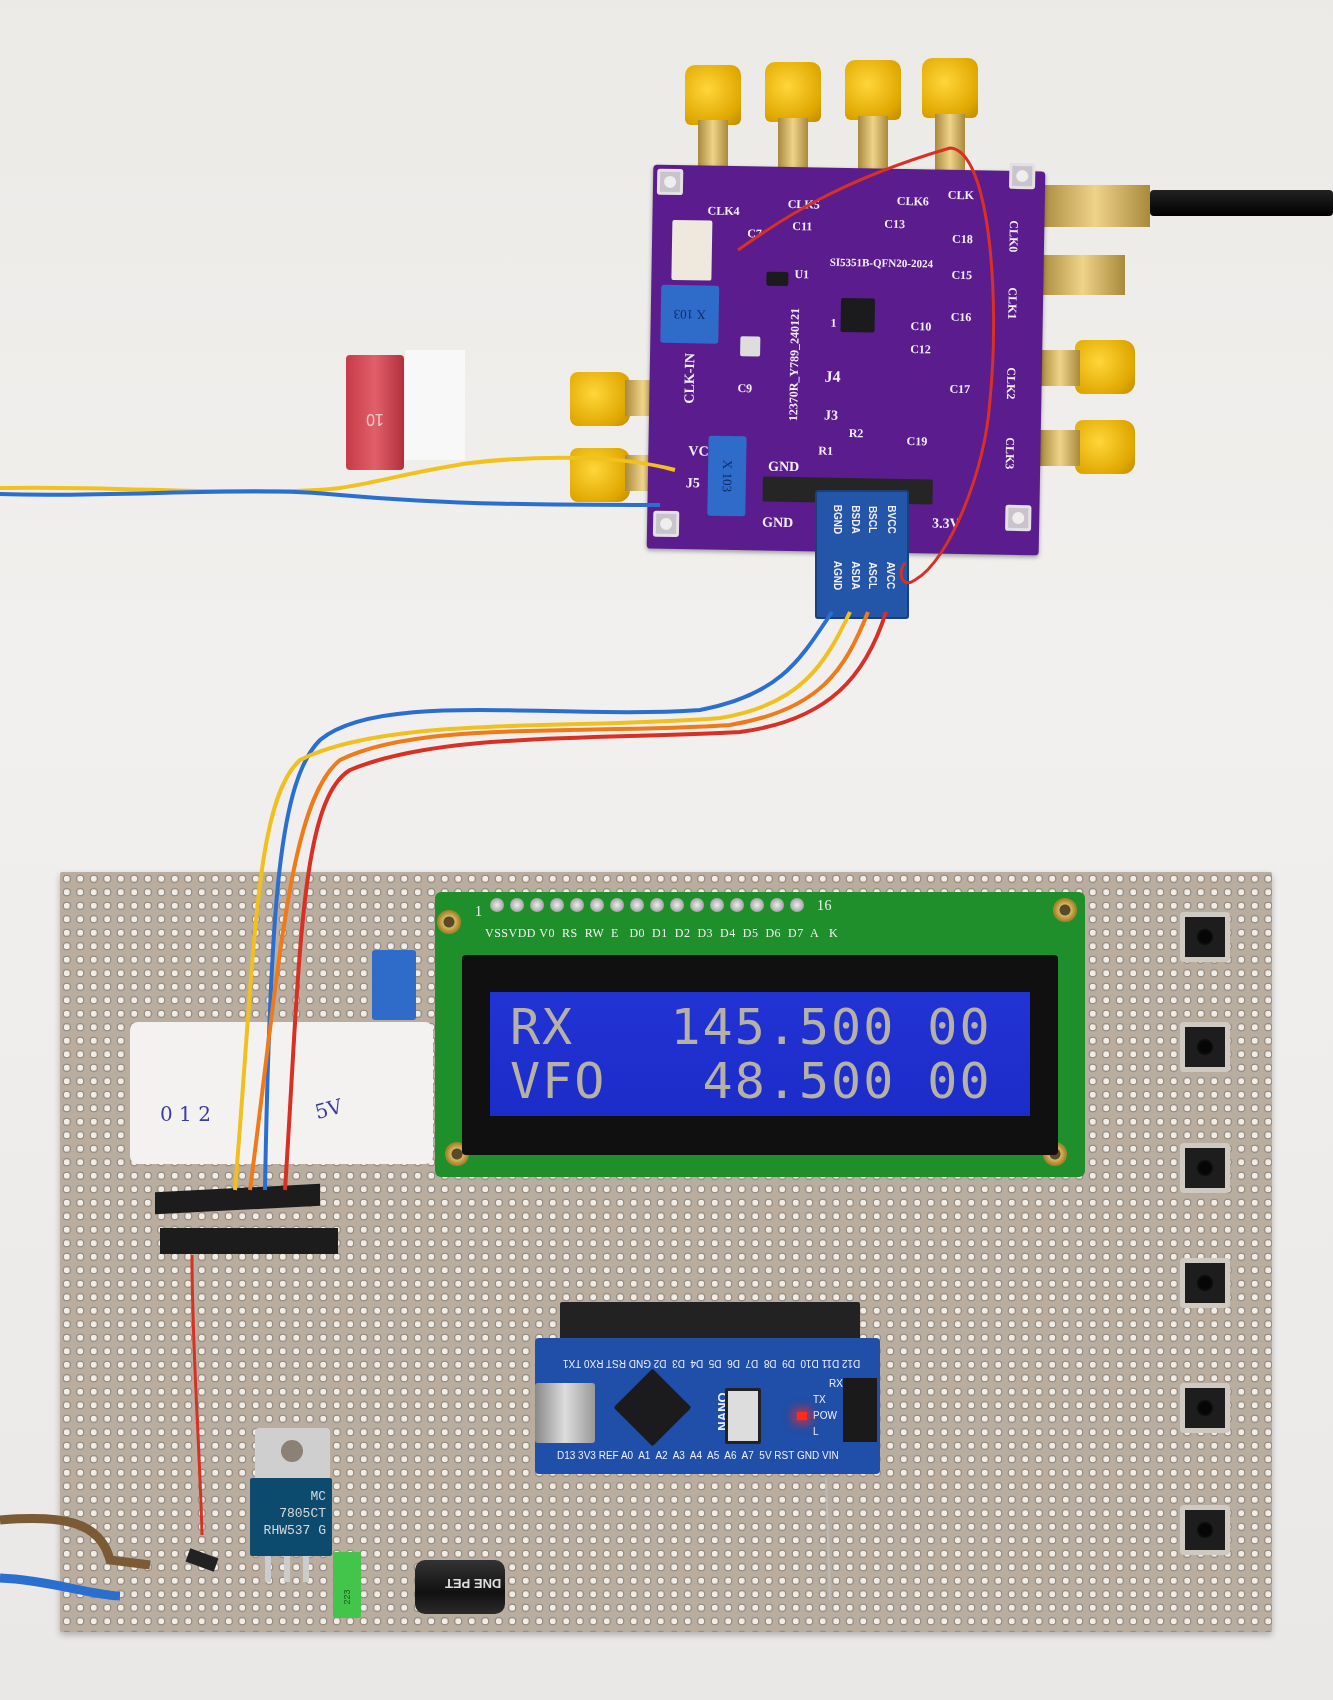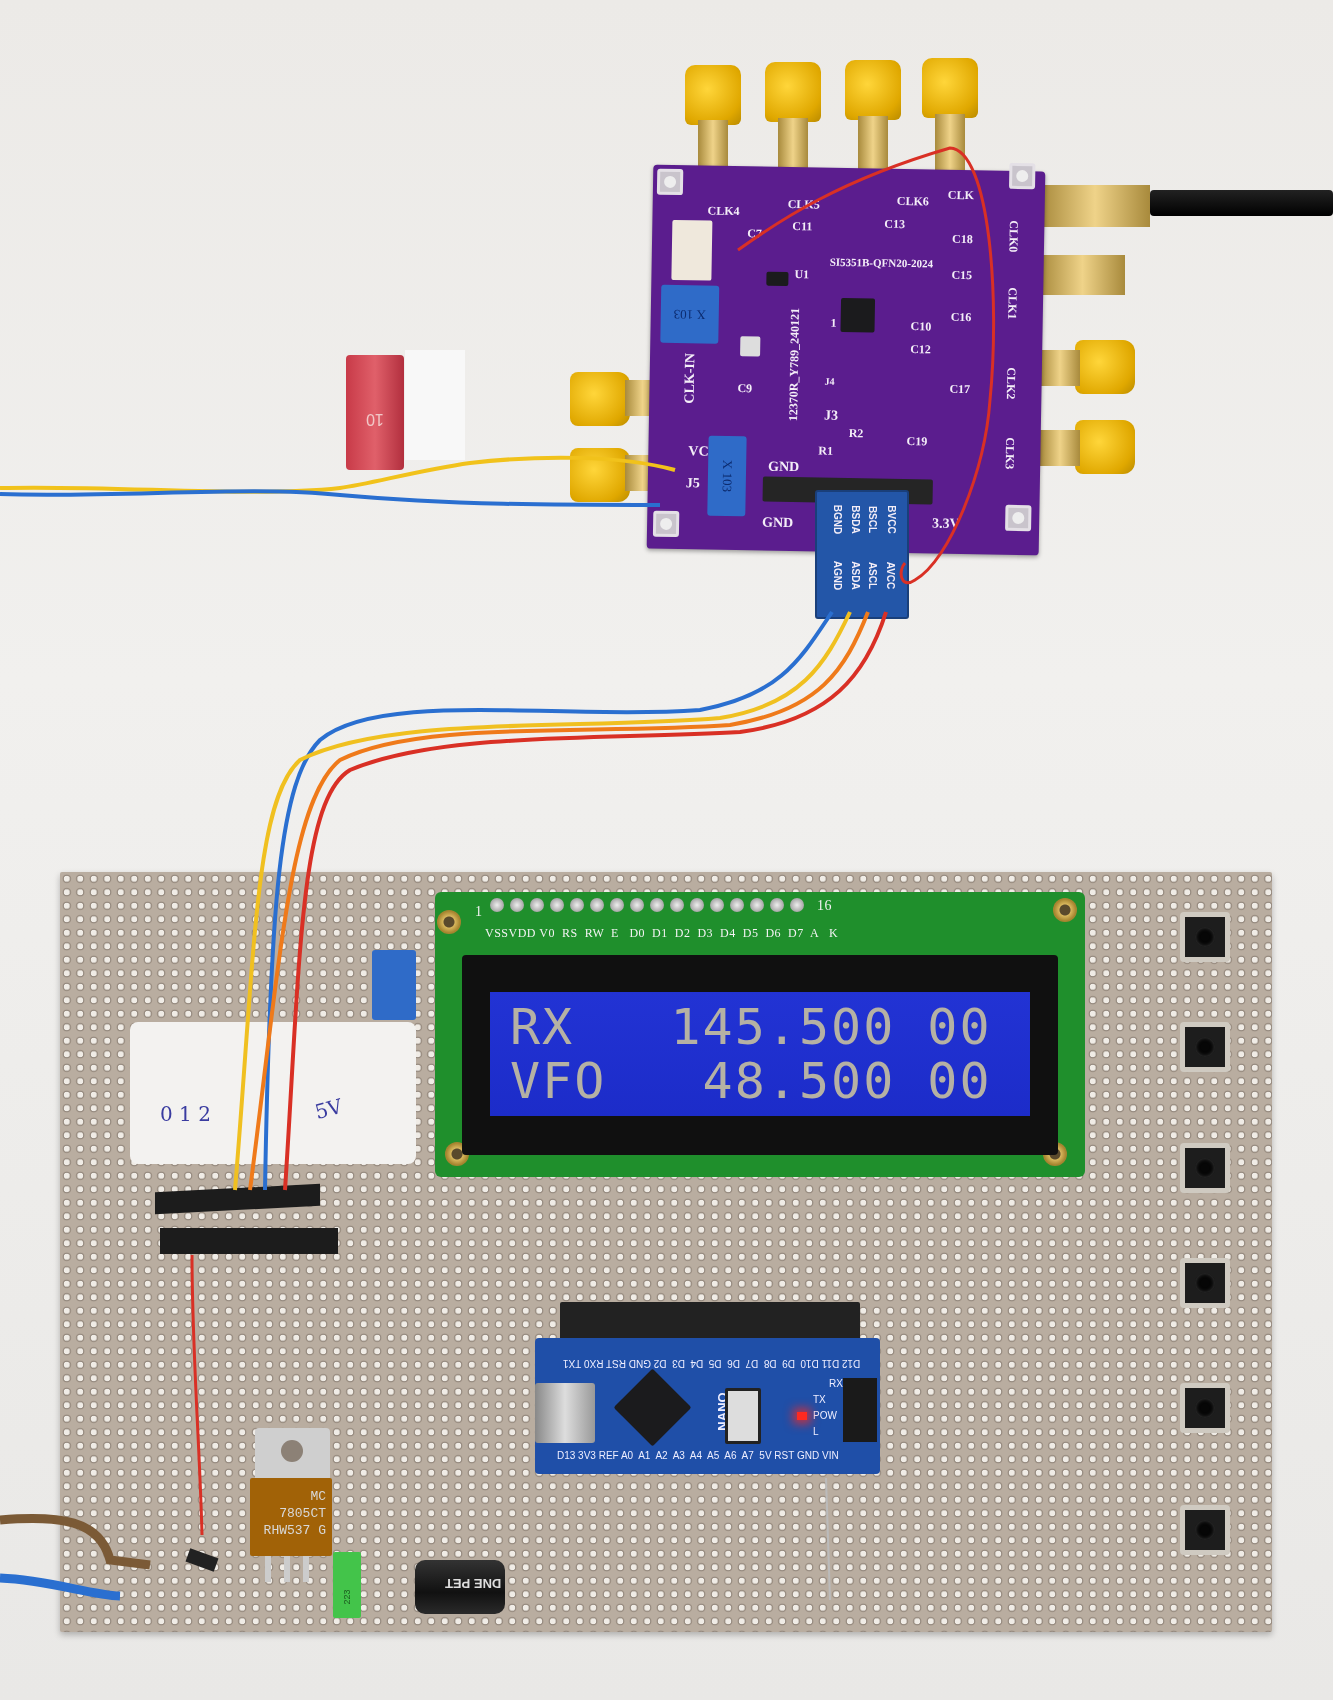--- a/index.html
+++ b/index.html
@@ -38,25 +38,25 @@
   .pinlabels{position:absolute;color:#f3f3f3;font-family:"Liberation Serif",serif;font-size:12px;white-space:pre;letter-spacing:.5px;}
   .mount{position:absolute;width:24px;height:24px;border-radius:50%;background:radial-gradient(circle,#5a4a2c 0 5px,#d7b65c 6px,#a6842f 11px);}
   
   .nano{left:535px;top:1338px;width:345px;height:136px;background:#1f4fa8;border-radius:4px;}
   .nano-header{left:560px;top:1302px;width:300px;height:40px;background:#222;border-radius:2px;}
   .nano .lbl{position:absolute;color:#eef;font-size:10px;font-family:"Liberation Sans",sans-serif;white-space:pre;}
   .led-red{position:absolute;width:10px;height:8px;background:#ff2a20;box-shadow:0 0 10px 4px rgba(255,40,30,.7);}
   
   .btn{position:absolute;width:50px;height:50px;background:#1d1d1d;border:5px solid #cfcac1;border-radius:4px;box-sizing:border-box;}
   .btn::after{content:"";position:absolute;left:10px;top:10px;width:20px;height:20px;border-radius:50%;background:#060606;box-shadow:inset 0 0 4px #444;}
-  .label-card{left:130px;top:1022px;width:286px;height:142px;background:#f3f2f0;border-radius:8px;}
+  .label-card{left:130px;top:1022px;width:286px;height:142px;background:#f3f2f0;border-radius:8px;padding-left:17px;}
   .handwrite{position:absolute;color:#3a3ca0;font-family:"DejaVu Serif",serif;font-size:20px;white-space:pre;}
   .header-blk{position:absolute;background:#1c1c1c;}
   .reg-tab{left:255px;top:1428px;width:75px;height:60px;background:#cfcfcf;border-radius:4px;}
-  .reg-body{left:250px;top:1478px;width:82px;height:78px;background:#a16207;border-radius:2px;color:#d8d8d8;
+  .reg-body{left:250px;top:1478px;width:82px;height:78px;background:#0c4a6e;border-radius:2px;color:#d8d8d8;
             font-family:"Liberation Mono",monospace;font-size:13px;line-height:17px;text-align:right;padding:10px 6px 0 0;box-sizing:border-box;white-space:pre;}
   .cap-elec{left:415px;top:1560px;width:90px;height:54px;background:linear-gradient(180deg,#333,#111 60%,#2a2a2a);border-radius:10px;color:#ddd;font-size:13px;font-weight:bold;}
   .cap-green{left:333px;top:1552px;width:28px;height:66px;background:#43c44a;border-radius:2px;}
   .cap-red{left:346px;top:355px;width:58px;height:115px;background:linear-gradient(90deg,#c83a48,#e0606a 50%,#b22f3e);border-radius:4px;color:#f1c8c8;font-size:16px;}
   .card-behind{left:405px;top:350px;width:60px;height:110px;background:#f8f8f8;}
 </style>
 </head>
 <body>
 
 <div class="abs card-behind"></div>
@@ -104,21 +104,21 @@
   <span class="silk" style="left:345px;top:58px;transform:rotate(90deg);">CLK0</span>
   <span class="silk" style="left:345px;top:125px;transform:rotate(90deg);">CLK1</span>
   <span class="silk" style="left:345px;top:205px;transform:rotate(90deg);">CLK2</span>
   <span class="silk" style="left:345px;top:275px;transform:rotate(90deg);">CLK3</span>
 
   <span class="silk" style="left:178px;top:88px;font-size:11px;">SI5351B-QFN20-2024</span>
   <span class="silk" style="left:88px;top:190px;transform:rotate(-90deg);font-size:12px;">12370R_Y789_240121</span>
   <span class="silk" style="left:15px;top:205px;transform:rotate(-90deg);font-size:14px;">CLK-IN</span>
   <span class="silk" style="left:40px;top:278px;font-size:14px;">VC</span>
   <span class="silk" style="left:38px;top:310px;font-size:14px;">J5</span>
-  <span class="silk" style="left:175px;top:208px;font-size:10px;">J4</span>
+  <span class="silk" style="left:175px;top:200px;font-size:16px;">J4</span>
   <span class="silk" style="left:175px;top:240px;font-size:14px;">J3</span>
   <span class="silk" style="left:120px;top:292px;font-size:14px;">GND</span>
   <span class="silk" style="left:115px;top:348px;font-size:14px;">GND</span>
   <span class="silk" style="left:285px;top:346px;font-size:14px;">3.3V</span>
   <span class="silk" style="left:180px;top:148px;">1</span>
   <span class="silk" style="left:143px;top:100px;">U1</span>
   <span class="silk" style="left:170px;top:258px;margin-top:18px;">R1</span>
   <span class="silk" style="left:200px;top:258px;">R2</span>
   <span class="silk" style="left:260px;top:150px;">C10</span>
   <span class="silk" style="left:260px;top:173px;">C12</span>

